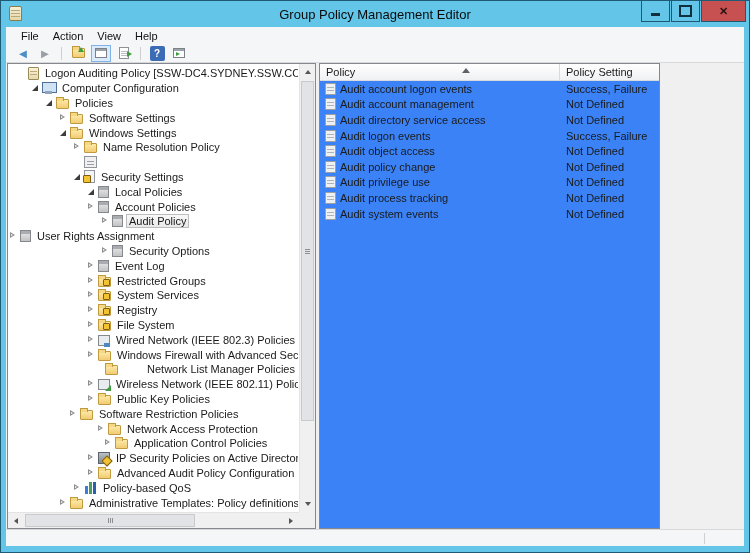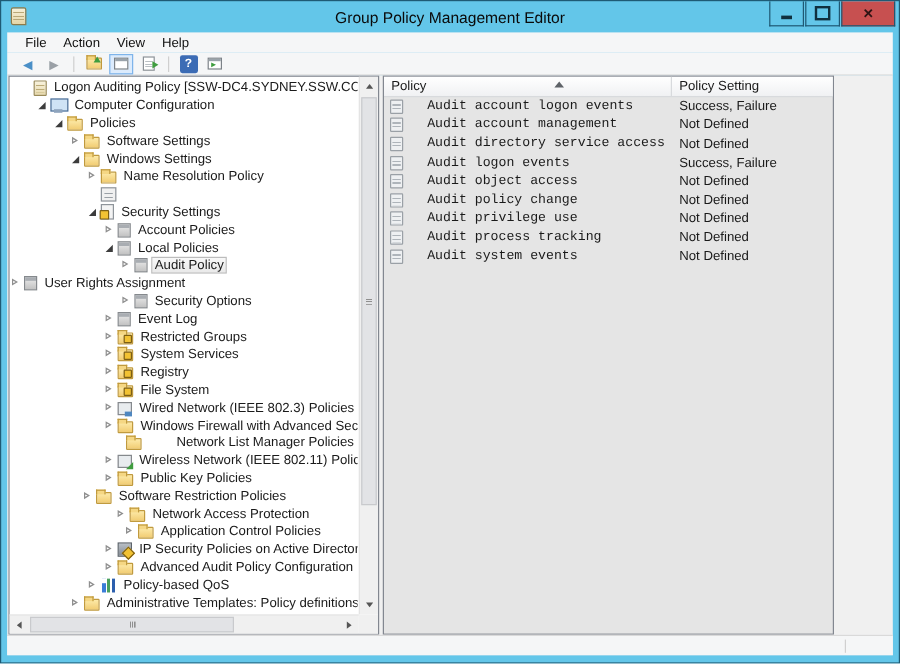--- a/index.html
+++ b/index.html
@@ -126,31 +126,31 @@
   .tri-right::after { content:""; border-top:3.5px solid transparent; border-bottom:3.5px solid transparent; border-left:4px solid #555; }
   .v-thumb { position:absolute; left:1px; right:1px; top:17px; height:340px; background:#e2e3e6; border:1px solid #c9cacd; }
   .v-grip { position:absolute; left:3px; right:3px; top:50%; height:5px; margin-top:-2px;
             background:repeating-linear-gradient(#8f8f8f 0 1px,#0000 1px 2px); }
   .h-thumb { position:absolute; top:1px; bottom:1px; left:17px; width:170px; background:#e2e3e6; border:1px solid #c9cacd; }
   .h-grip { position:absolute; top:3px; bottom:3px; left:50%; width:5px; margin-left:-2px;
             background:repeating-linear-gradient(90deg,#8f8f8f 0 1px,#0000 1px 2px); }
   .sb-corner { position:absolute; right:0; bottom:0; width:16px; height:16px; background:#f0f0f0; }
 
   
-  .list-pane { position:absolute; left:318px; top:62px; width:376px; height:466px;
-               background:#e5e5e5; border:1px solid #828790; }
+  .list-pane { position:absolute; left:318px; top:62px; width:341px; height:466px;
+               background:#3b82f6; border:1px solid #828790; }
   .list-header { display:flex; height:17px; background:linear-gradient(#ffffff,#f0f1f3);
                  border-bottom:1px solid #d8dadd; }
   .lh-col1 { width:240px; padding-left:6px; line-height:16px; border-right:1px solid #d8dadd; position:relative; }
   .lh-col2 { flex:1; padding-left:6px; line-height:16px; }
   .sort-arrow { position:absolute; left:142px; top:4px; width:0; height:0;
                 border-left:4px solid transparent; border-right:4px solid transparent; border-bottom:5px solid #5f6368; }
   .lrow { display:flex; height:15.6px; align-items:center; }
   .lcell1 { width:240px; display:flex; align-items:center; padding-left:4px; }
-  .lcell1 span.txt { margin-left:20px;font-family:Liberation Mono, monospace; }
+  .lcell1 span.txt { margin-left:4px; }
   .lcell2 { flex:1; padding-left:6px; }
 
   
   .statusbar { position:absolute; left:5px; right:5px; bottom:6px; height:17px; background:#f5f6f7;
                border-top:1px solid #d9d9d9; }
   .status-div { position:absolute; right:39px; top:3px; bottom:2px; width:1px; background:#d0d0d0; }
 </style>
 </head>
 <body>
 
@@ -242,28 +242,28 @@
         <div class="trow" style="padding-left: 64px;">
           <span class="exp"></span>
           <span class="ic ic-script"></span>
         </div>
         <div class="trow" style="padding-left: 64px;">
           <span class="exp exp-e"></span>
           <span class="ic ic-seclock"></span>
           <span class="tlabel">Security Settings</span>
         </div>
         <div class="trow" style="padding-left: 78px;">
+          <span class="exp exp-e"></span>
+          <span class="ic ic-policydb"></span>
+          <span class="tlabel">Local Policies</span>
+        </div>
+        <div class="trow" style="padding-left: 78px;">
           <span class="exp exp-c"></span>
           <span class="ic ic-policydb"></span>
           <span class="tlabel">Account Policies</span>
-        </div>
-        <div class="trow" style="padding-left: 78px;">
-          <span class="exp exp-e"></span>
-          <span class="ic ic-policydb"></span>
-          <span class="tlabel">Local Policies</span>
         </div>
         <div class="trow sel" style="padding-left: 92px;">
           <span class="exp exp-c"></span>
           <span class="ic ic-policydb"></span>
           <span class="tlabel">Audit Policy</span>
         </div>
         <div class="trow" style="">
           <span class="exp exp-c"></span>
           <span class="ic ic-policydb"></span>
           <span class="tlabel">User Rights Assignment</span>

